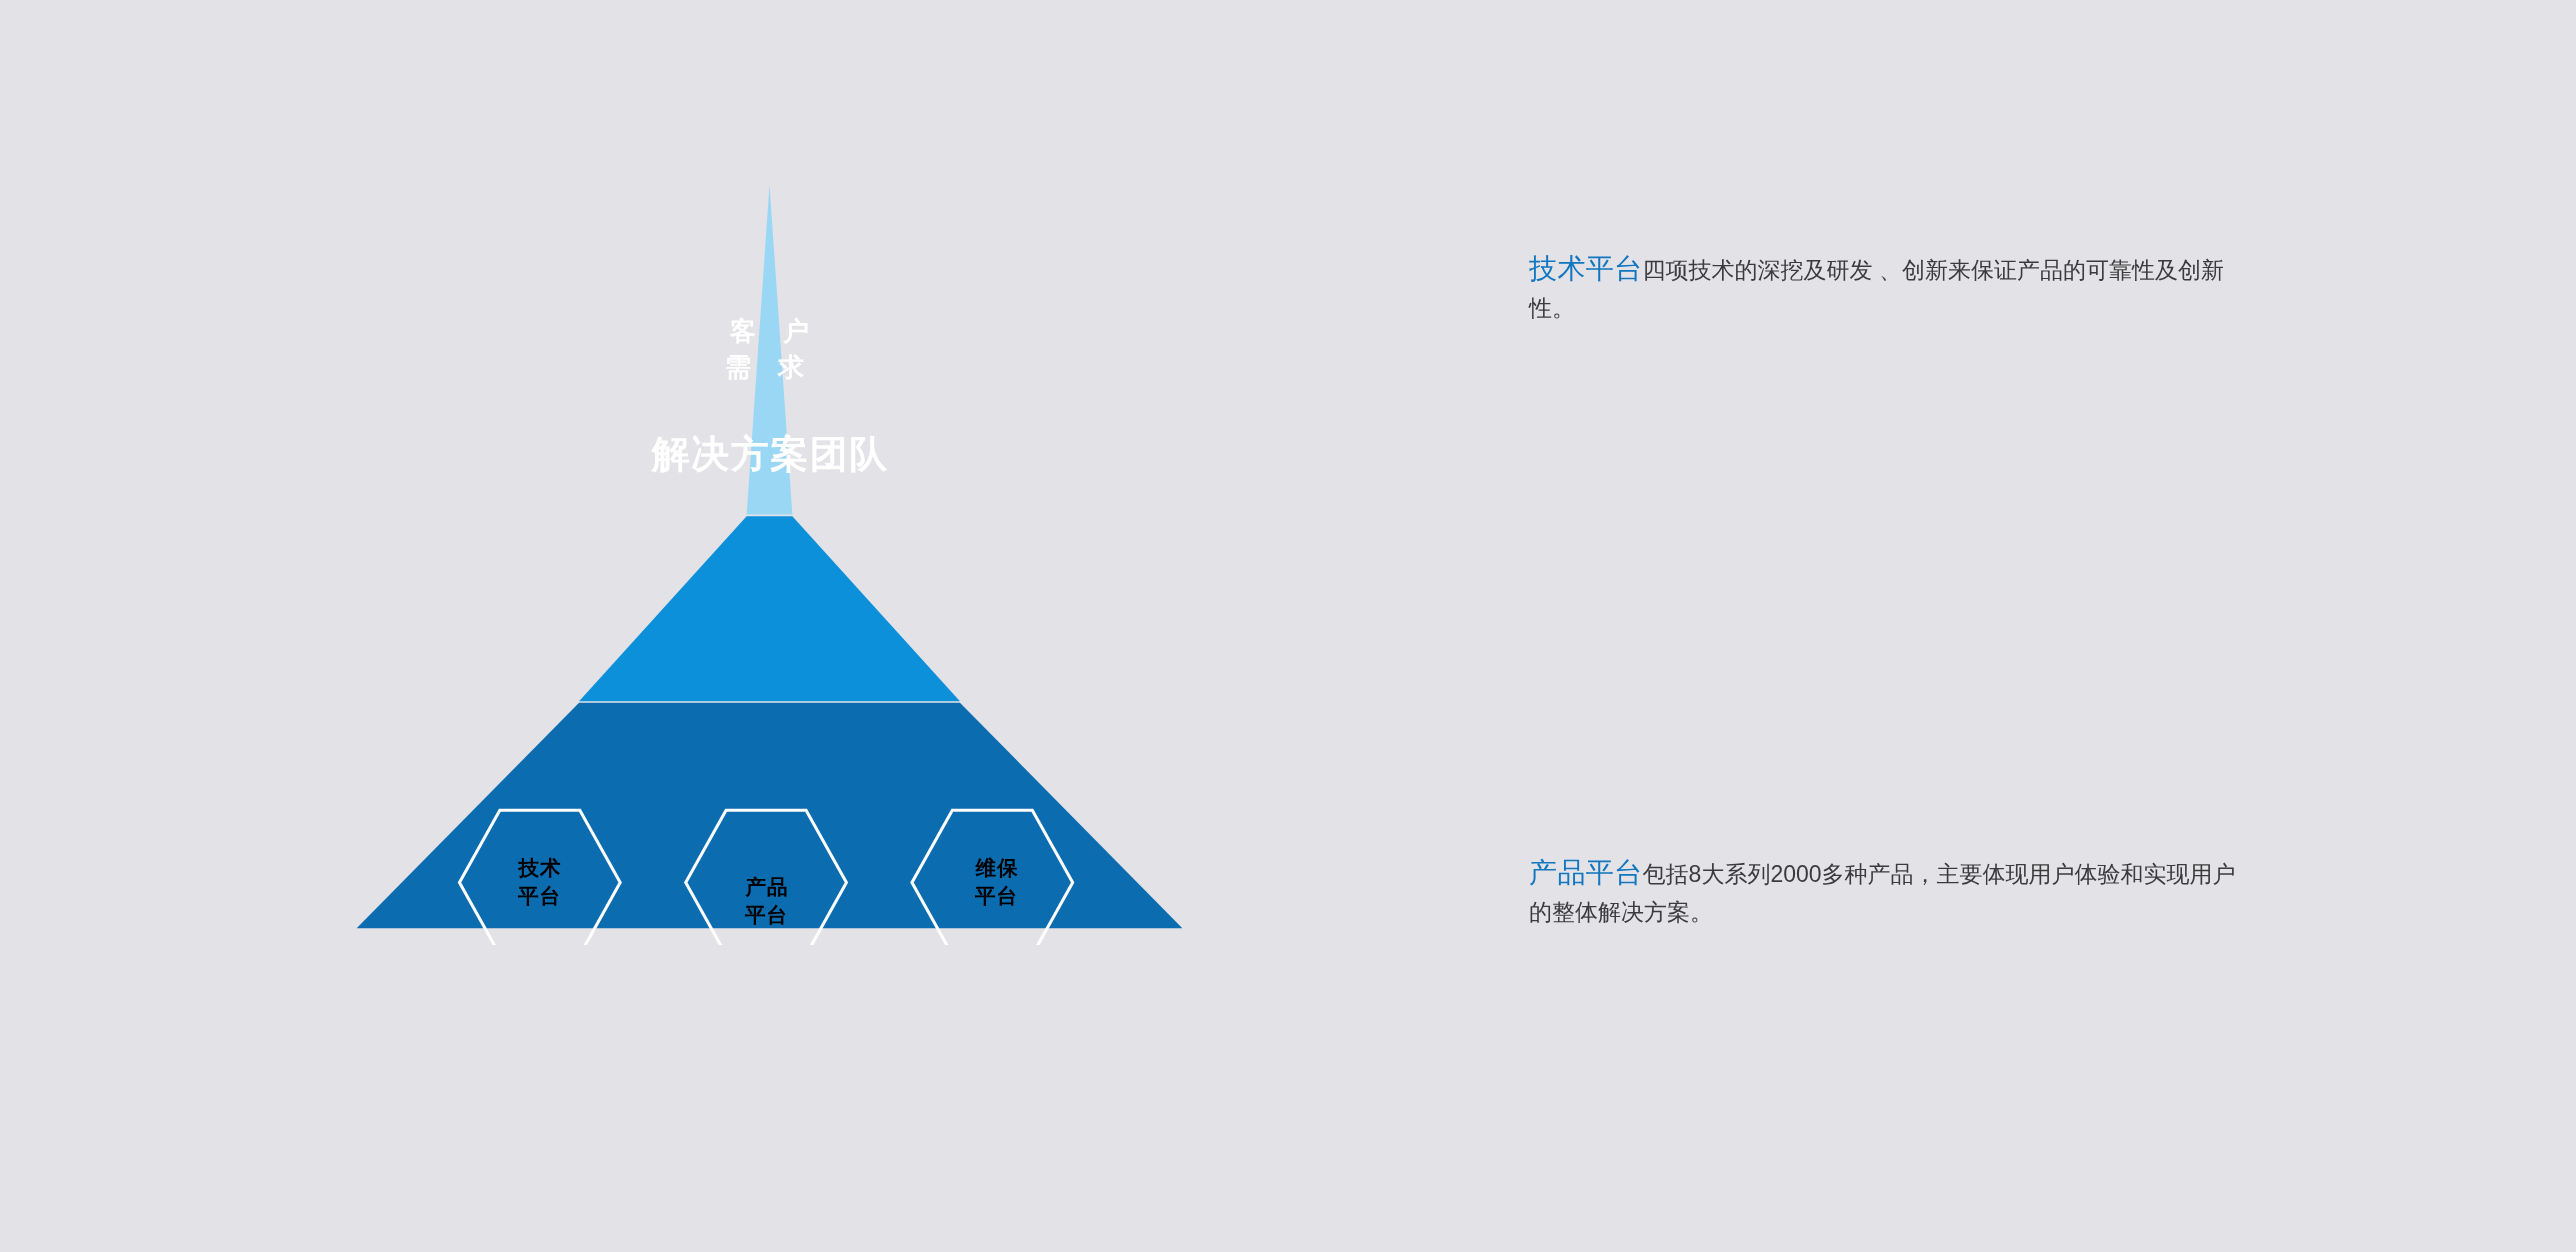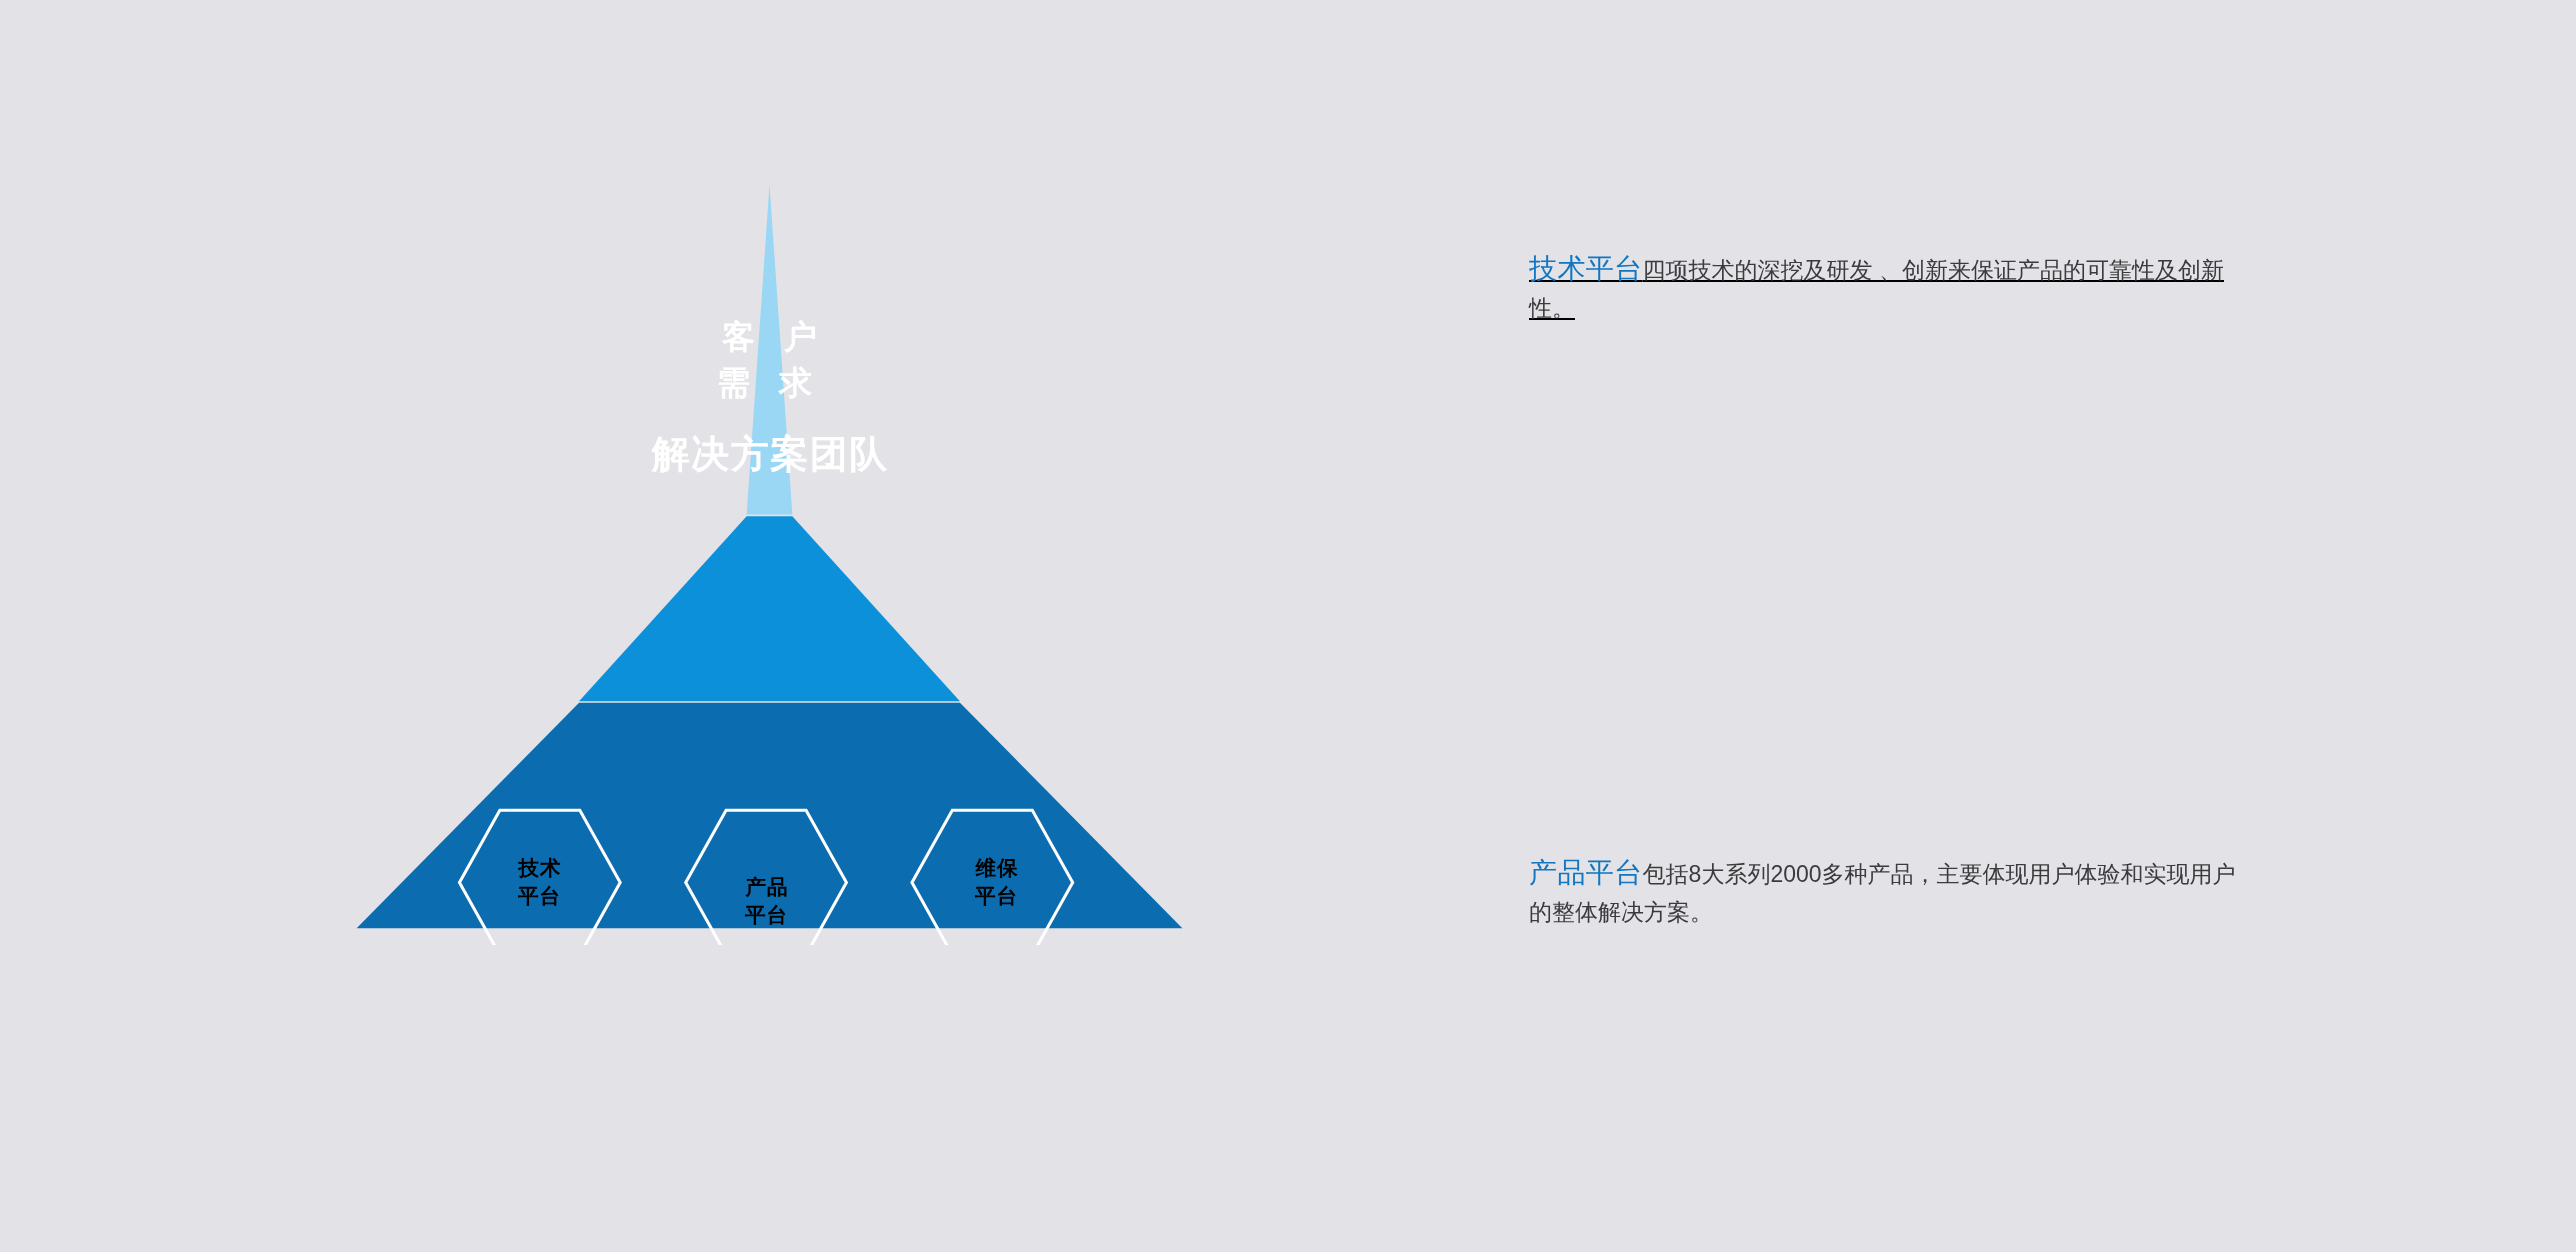--- a/index.html
+++ b/index.html
@@ -45,21 +45,21 @@
     width: 100%;
     text-align: center;
     color: #ffffff;
     font-weight: bold;
     line-height: 1.38;
     pointer-events: none;
     white-space: pre-line;
   }
   .tier-label-top {
     top: 146px;
-    font-size: 33px;
+    font-size: 26px;
     letter-spacing: 10px;
     text-indent: 10px;
   }
   .tier-label-mid {
     top: 260px;
     font-size: 38px;
     letter-spacing: 1.5px;
     text-indent: 1.5px;
   }
 
@@ -95,21 +95,21 @@
     line-height: 1.52;
     color: #3b3b3d;
     text-align: left;
   }
   .note .lead {
     font-size: 28px;
     color: #1277c0;
     letter-spacing: 0.4px;
     vertical-align: baseline;
   }
-  .note-1 { top: 248px; text-decoration: underline; }
+  .note-1 { top: 248px; }
   .note-2 { top: 542px; }
   .note-3 { top: 852px; }
 </style>
 </head>
 <body>
 
 <div class="canvas">
 
   <div class="pyramid-wrap">
 

